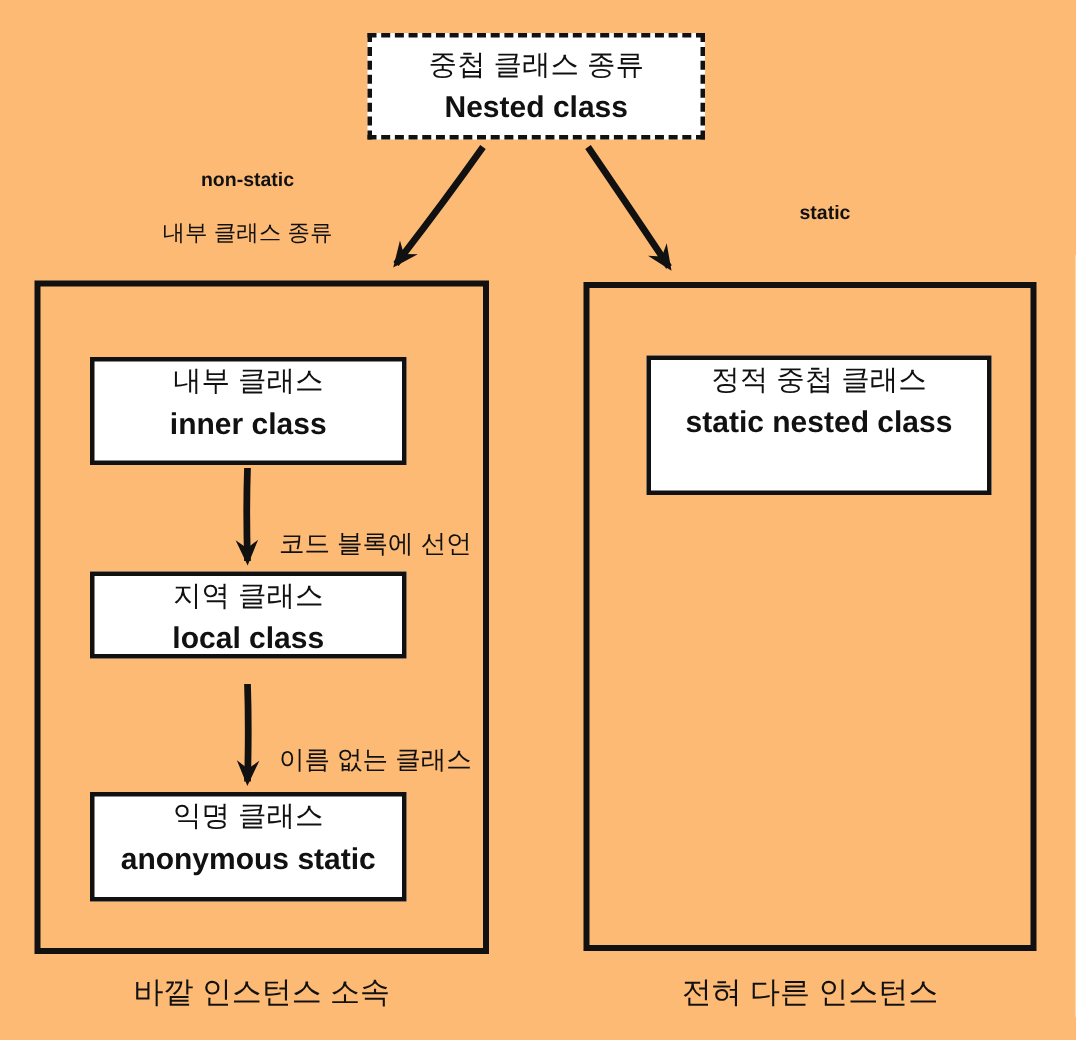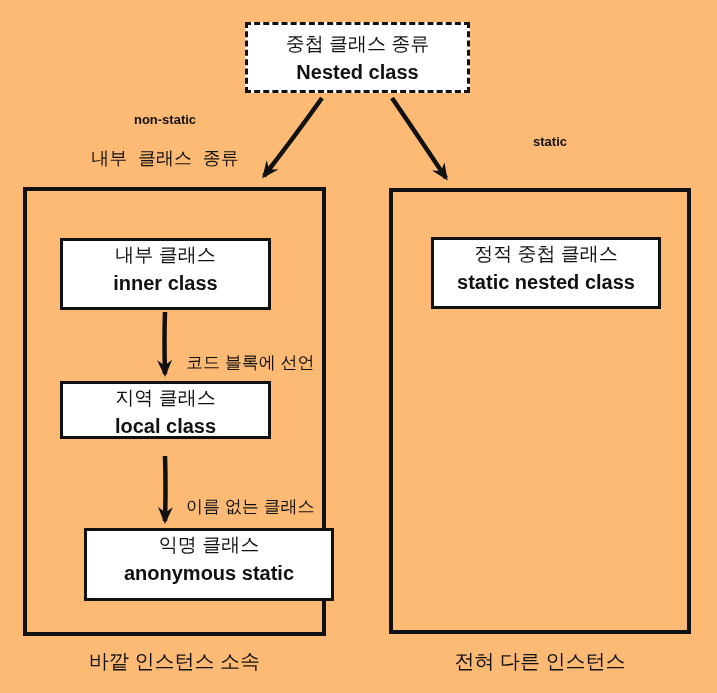--- a/index.html
+++ b/index.html
@@ -23,30 +23,30 @@
   .group-left{left:23px;top:187px;width:303px;height:449px;}
   .group-right{left:389px;top:188px;width:302px;height:446px;}
   .node{
     border:3px solid #111;
     display:flex;flex-direction:column;align-items:center;justify-content:flex-start;
     line-height:28px;font-size:19px;text-align:center;z-index:3;
   }
   .node .en{font-weight:700;font-size:20px;}
   .node-1{left:60px;top:238px;width:211px;height:72px;}
   .node-2{left:60px;top:381px;width:211px;height:58px;}
-  .node-3{left:60px;top:528px;width:250px;height:73px;margin-left:24px;}
-  .node-right{left:431px;top:237px;width:230px;height:72px;}
+  .node-3{left:60px;top:528px;width:211px;height:73px;}
+  .node-right{left:431px;top:237px;width:230px;height:93px;}
   .branch-label{
     position:absolute;z-index:2;text-align:center;font-weight:700;font-size:13px;
   }
   .branch-label-left{left:80px;top:112px;width:170px;}
   .branch-label-right{left:465px;top:112px;width:170px;margin-top:22px;}
   .branch-sublabel{
     position:absolute;z-index:2;left:48px;top:146px;width:234px;
-    text-align:center;font-size:18px;font-weight:500;font-family:Liberation Mono, monospace;
+    text-align:center;font-size:15px;font-weight:500;
   }
   .arrow-label{
     position:absolute;z-index:3;left:186px;width:160px;text-align:left;
     font-size:17px;font-weight:500;white-space:nowrap;
   }
   .arrow-label-1{top:351px;}
   .arrow-label-2{top:495px;}
   .caption{
     position:absolute;z-index:2;text-align:center;font-size:20px;font-weight:500;
   }

